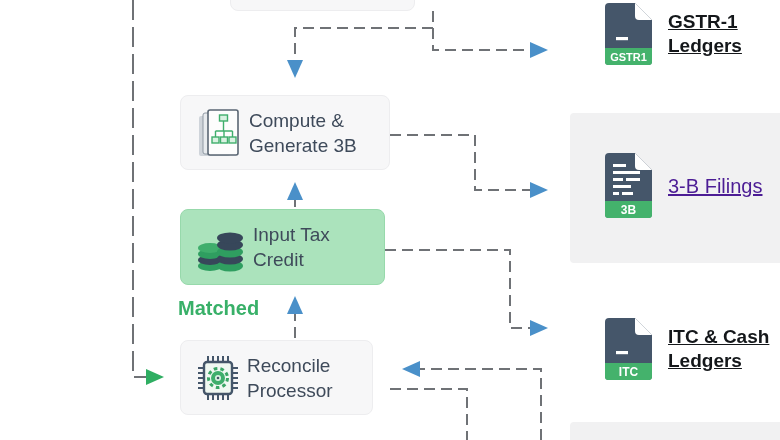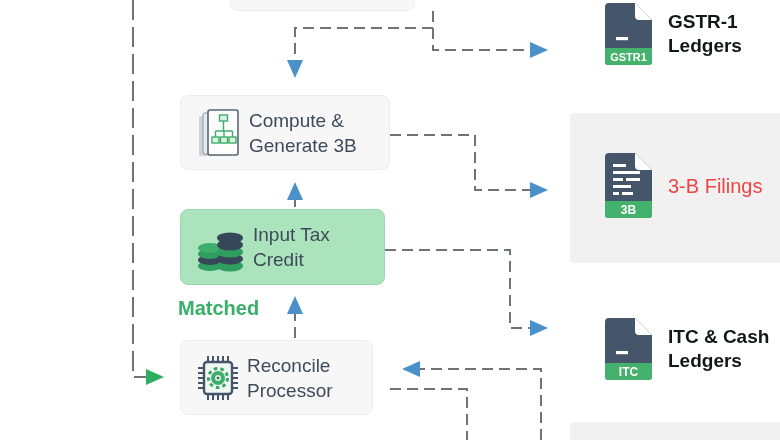--- a/index.html
+++ b/index.html
@@ -33,22 +33,22 @@
   .node.compute{left:180px;top:95px;width:210px;height:75px;}
   .node.itc{left:180px;top:209px;width:205px;height:76px;}
   .node.reconcile{left:180px;top:340px;width:193px;height:75px;}
   .node-text{font-size:19px;line-height:25px;color:var(--text-dark);}
   .matched{position:absolute;left:178px;top:297px;font-size:20px;font-weight:bold;
     color:var(--matched-green);z-index:2;}
   .doc{position:absolute;display:flex;align-items:center;gap:16px;z-index:2;}
   .doc.gstr1{left:605px;top:3px;}
   .doc.f3b{left:605px;top:153px;}
   .doc.itcdoc{left:605px;top:318px;}
-  .doc-label{font-size:19px;line-height:24px;color:var(--label-black);font-weight:bold;}
-  .doc-label.regular{font-weight:normal;font-size:20px;color:#ef4444;}
+  .doc-label{font-size:19px;line-height:24px;color:var(--label-black);font-weight:bold;text-decoration:underline;}
+  .doc-label.regular{font-weight:normal;font-size:20px;color:#4c1d95;}
   .icon{display:inline-flex;flex:0 0 auto;justify-content:flex-end;}
   .badge-text{font-family:"Liberation Sans", sans-serif;font-weight:bold;fill:#ffffff;}
 </style>
 </head>
 <body>
 
 <div id="canvas">
 
   <div class="panel rt"></div>
   <div class="panel rb"></div>

